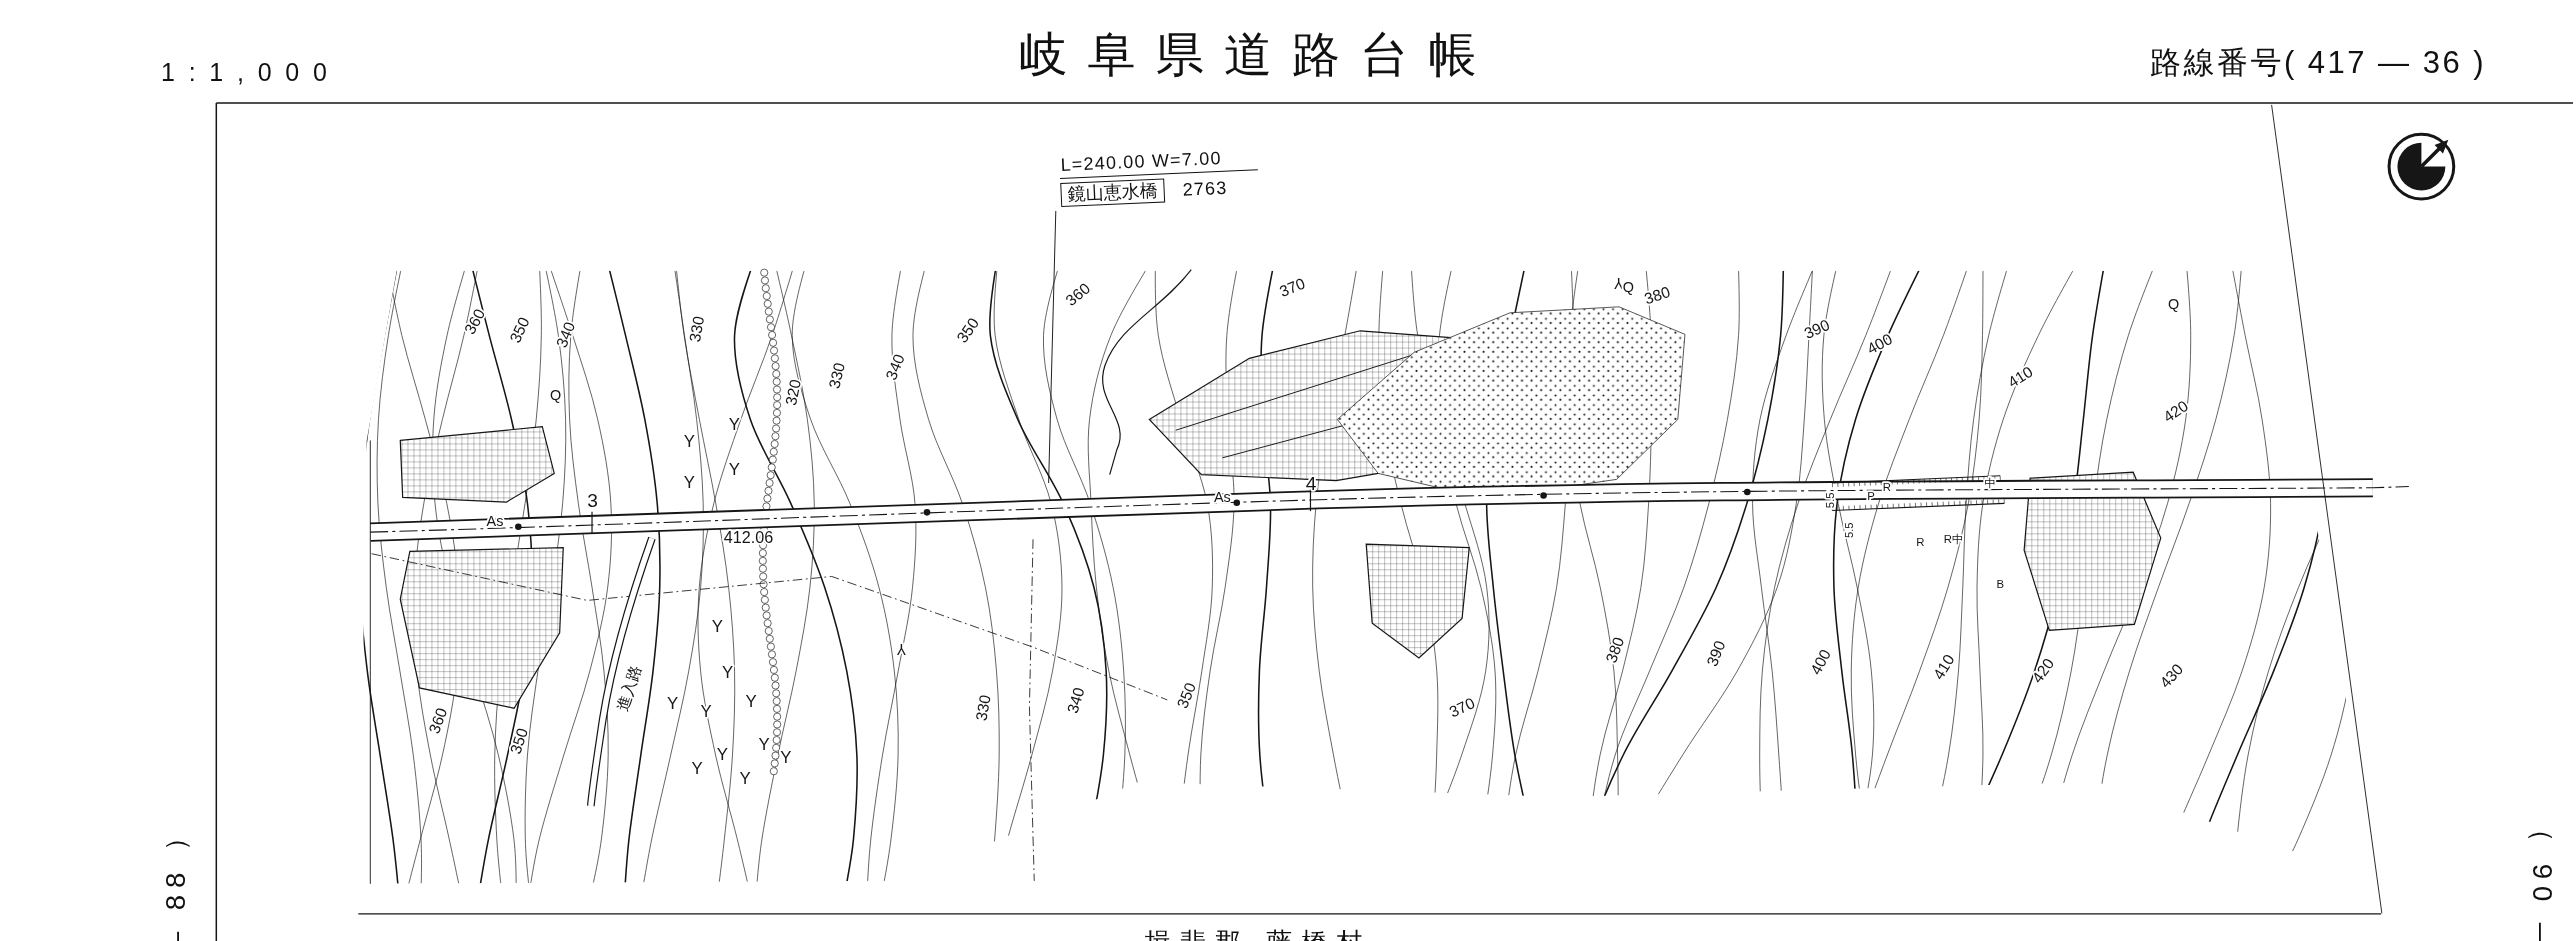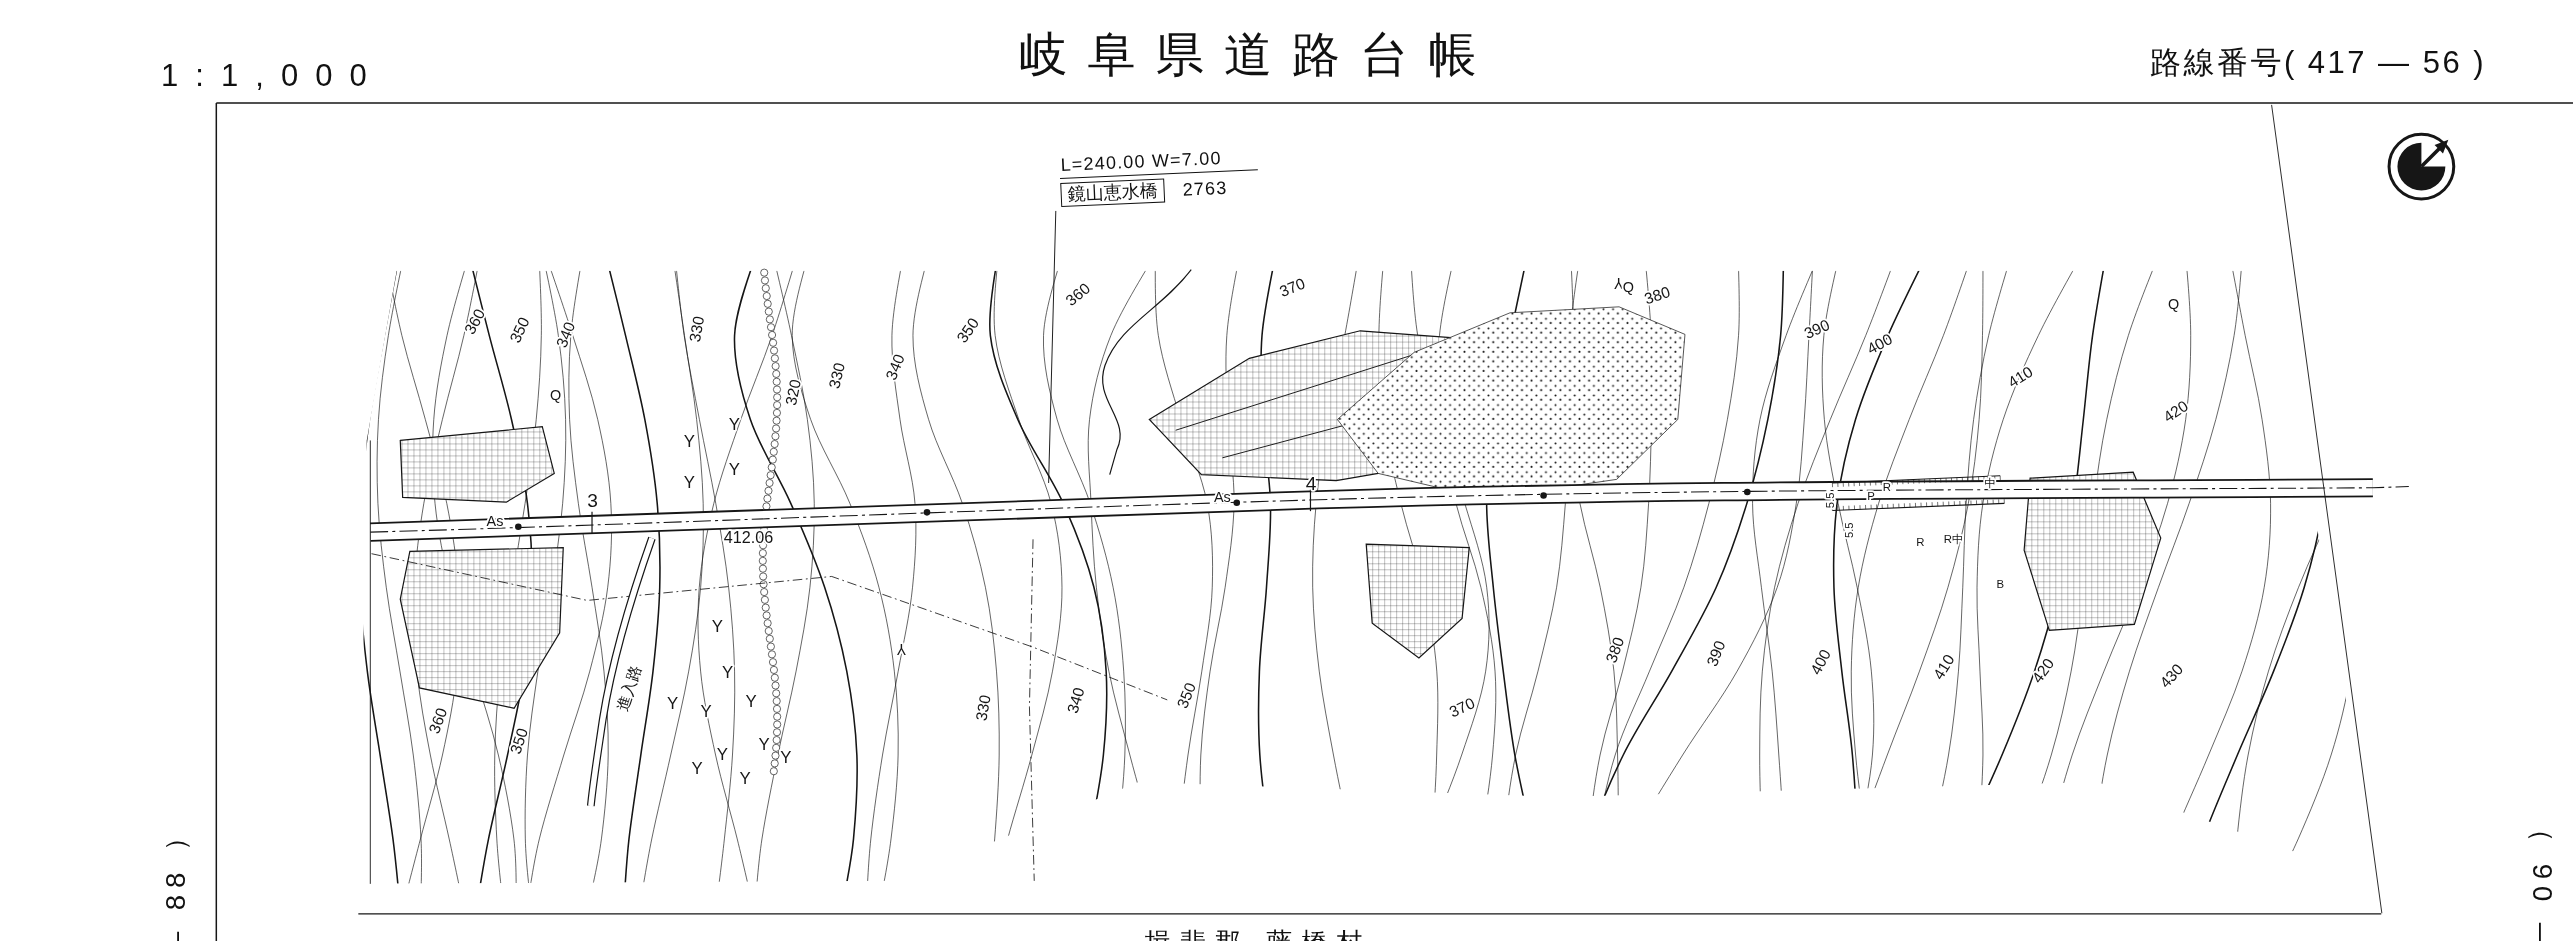--- a/index.html
+++ b/index.html
@@ -14,21 +14,21 @@
   #map-svg{position:absolute;left:0;top:0;}
   svg text{
     font-family:"Liberation Sans",sans-serif;
     fill:#161616;
     paint-order:stroke;
     stroke:#ffffff;
     stroke-width:6px;
     stroke-linejoin:round;
   }
   .hdr{position:absolute;white-space:nowrap;}
-  #scale-label{left:161px;top:58px;font-size:31px;letter-spacing:0.55em;}
+  #scale-label{left:161px;top:58px;font-size:25px;letter-spacing:0.55em;}
   #sheet-title{left:1258px;top:23px;transform:translateX(-50%);font-size:48px;font-weight:normal;letter-spacing:0.42em;}
   #route-number{right:90px;top:42px;font-size:31px;letter-spacing:0.08em;}
   #bridge-note{
     position:absolute;left:1059px;top:155px;
     transform:rotate(-2.5deg);transform-origin:left top;
     font-size:18px;white-space:nowrap;
   }
   #bridge-note .dim{display:block;border-bottom:1.5px solid #111;padding:0 36px 2.4px 1.2px;letter-spacing:1.2px;}
   #bridge-note .name-row{display:inline-block;margin-top:3.6px;}
   #bridge-note .bname{border:0.9px solid #111;padding:0.6px 6px;}
@@ -354,21 +354,21 @@
       <text x="2026" y="838" font-size="24">As</text>
       <text x="980" y="846" font-size="32">3</text>
       <text x="2179" y="818" font-size="32">4</text>
       <text x="1208" y="906" font-size="27">412.06</text>
       <text x="1046" y="1188" font-size="26" transform="rotate(-72 1046 1188)">進入路</text>
     </g>
   </svg>
 
 <div class="hdr" id="scale-label">1:1,000</div>
 <div class="hdr" id="sheet-title">岐阜県道路台帳</div>
-<div class="hdr" id="route-number">路線番号( 417 — 56 )</div>
+<div class="hdr" id="route-number">路線番号( 417 — 36 )</div>
 
 <div id="bridge-note">
   <span class="dim">L=240.00 W=7.00</span>
   <span class="name-row">
     <span class="bname">鏡山恵水橋</span>
     <span class="bnum">2763</span>
   </span>
 </div>
 
 <div class="vmargin" id="left-margin">— 88 ）</div>

